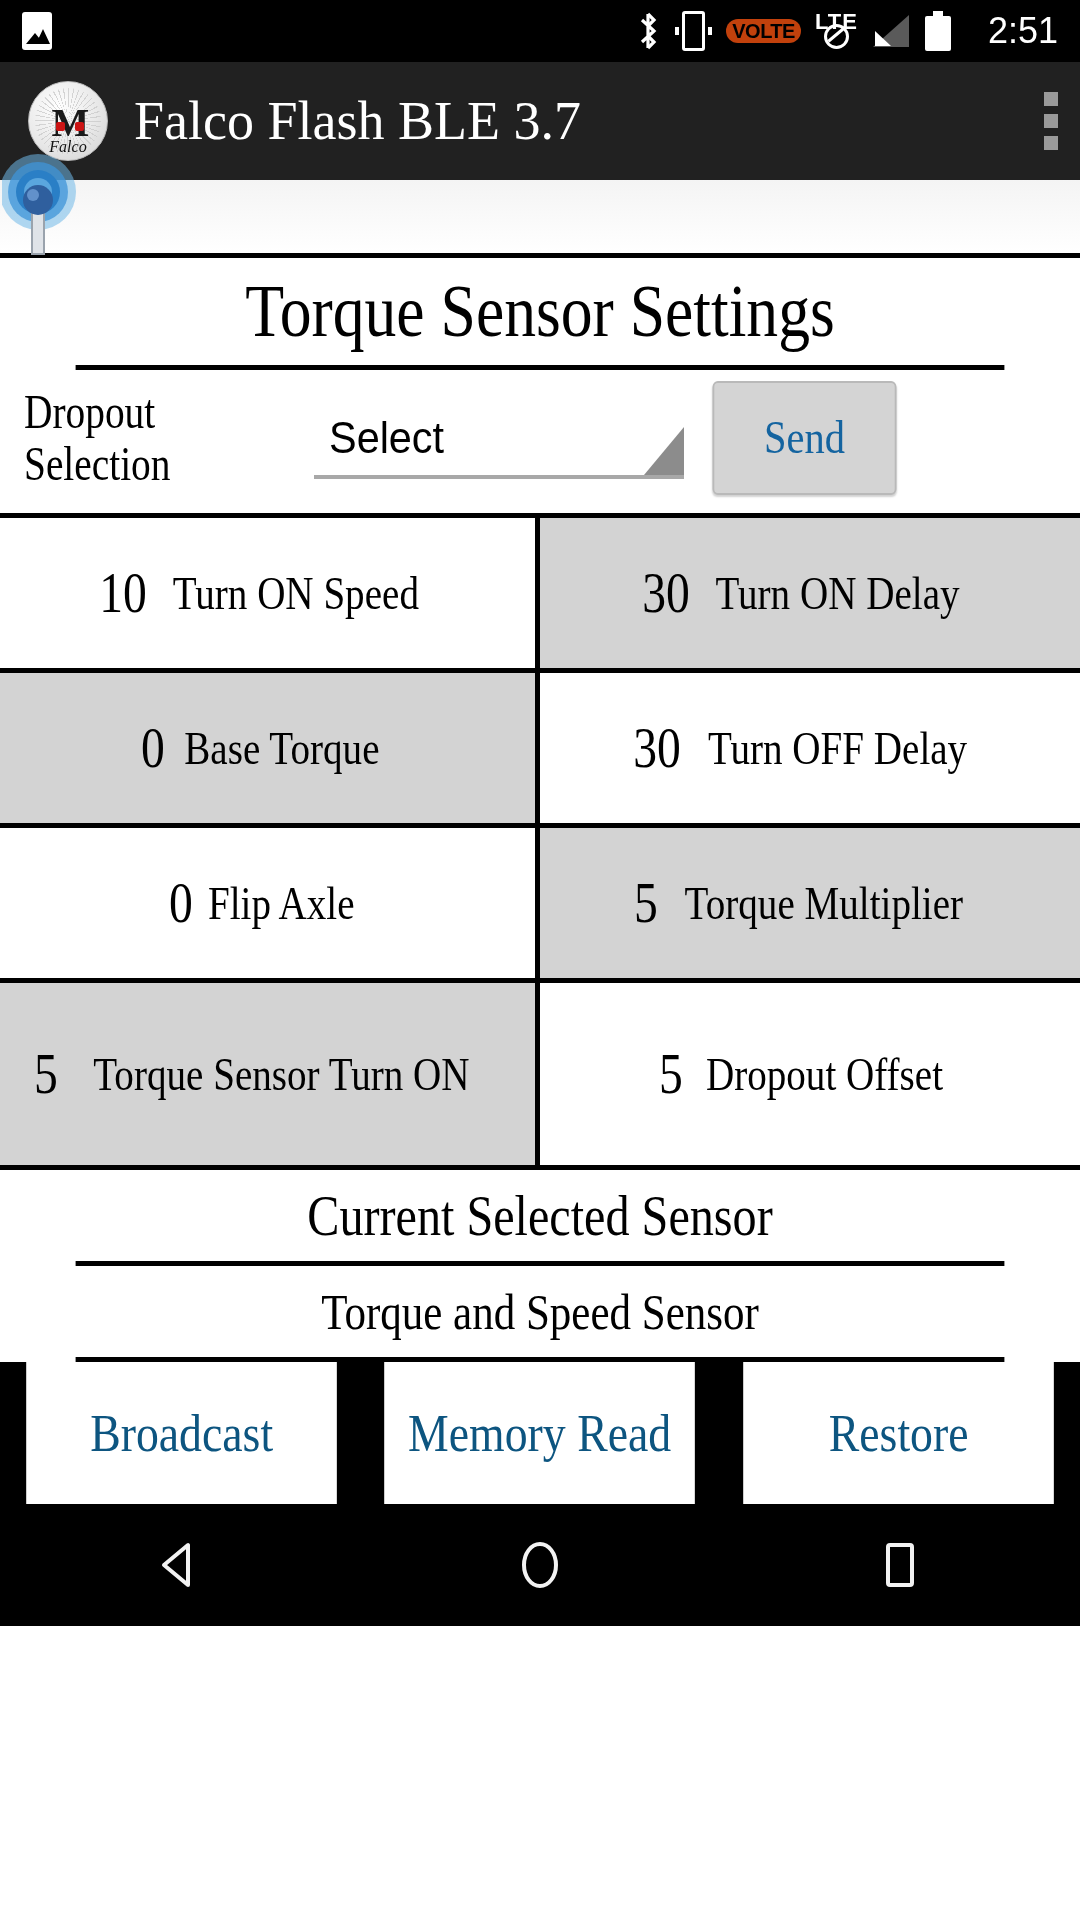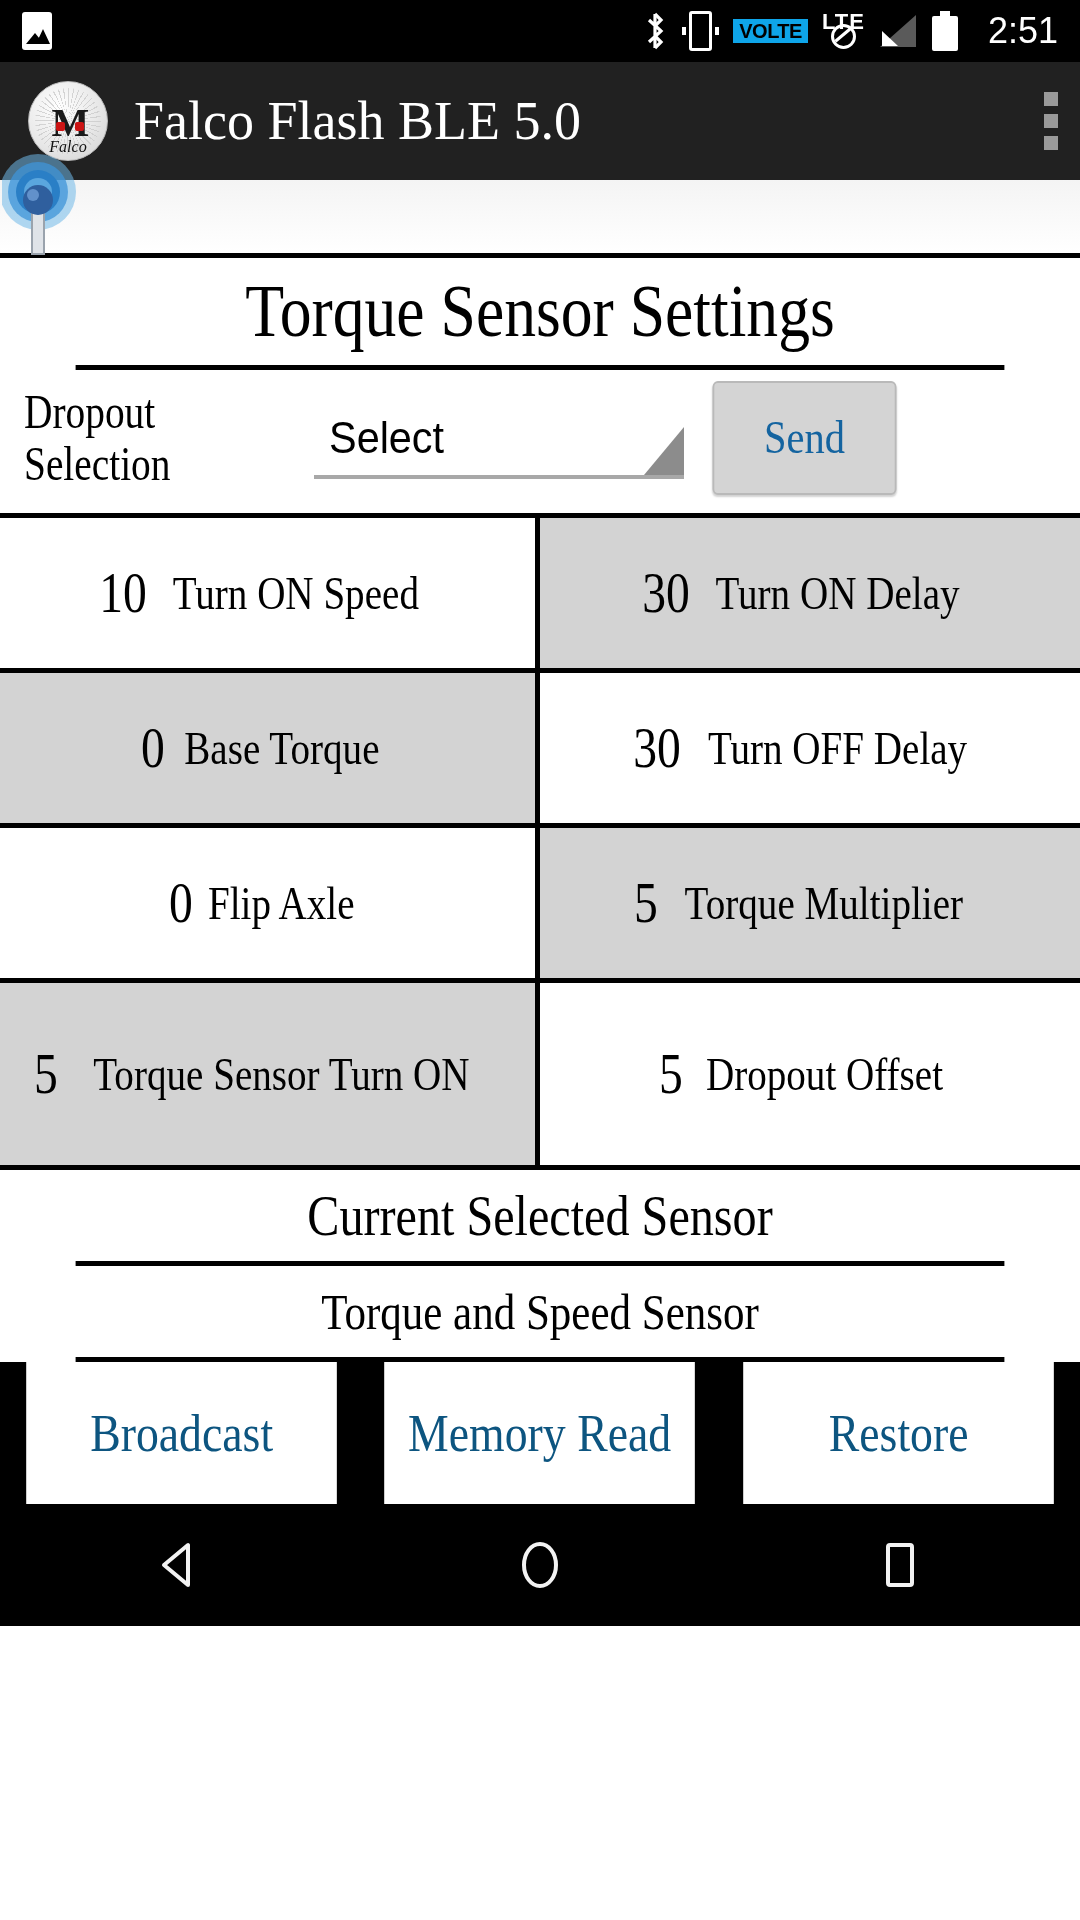--- a/index.html
+++ b/index.html
@@ -38,22 +38,22 @@
     content: ""; position: absolute; left: 14px; bottom: 6px;
     border-left: 7px solid transparent; border-right: 7px solid transparent;
     border-bottom: 15px solid #000;
   }
   .ic-bt { width: 26px; height: 40px; }
   .ic-vib { display: flex; align-items: center; gap: 3px; }
   .vib-phone { width: 17px; height: 34px; border: 3px solid #fff; border-radius: 3px; }
   .vib-wave { width: 4px; height: 14px; background: #fff; }
   .vib-wave.s { height: 8px; }
   .ic-volte {
-    background: #0ea5e9; color: #000; font-family: "Liberation Sans", sans-serif;
-    font-weight: bold; font-size: 20px; padding: 2px 6px; border-radius: 0;
+    background: #c2410c; color: #000; font-family: "Liberation Sans", sans-serif;
+    font-weight: bold; font-size: 20px; padding: 2px 6px; border-radius: 12px;
     letter-spacing: -0.5px; line-height: 1;
   }
   .ic-lte {
     position: relative; width: 42px; height: 40px; color: #ffffff;
     font-family: "Liberation Sans", sans-serif; font-weight: bold; font-size: 22px;
     line-height: 1;
     text-align: center;
   }
   .ic-lte .lt { position: absolute; top: 0; left: 0; letter-spacing: 1px; }
   .ic-lte .ban {
@@ -63,21 +63,21 @@
   .ic-lte .ban::after {
     content: ""; position: absolute; left: -1px; top: 6px; width: 21px; height: 3px;
     background: #ffffff; transform: rotate(-40deg);
   }
   .ic-signal { width: 40px; height: 36px; position: relative; }
   .ic-batt { width: 26px; height: 40px; position: relative; }
   .batt-body { position: absolute; top: 5px; left: 0; width: 26px; height: 35px; background: #fff; border-radius: 2px; }
   .batt-cap { position: absolute; top: 0; left: 8px; width: 10px; height: 6px; background: #fff; }
   .sb-time {
     color: #ffffff; font-family: "Liberation Sans", sans-serif;
-    font-size: 36px; margin-left: 16px; letter-spacing: 0px;
+    font-size: 36px; margin-left: 23px; letter-spacing: 0px;
   }
 
   
   .appbar {
     height: 118px;
     background: #212121;
     display: flex;
     align-items: center;
     padding: 0 22px 0 28px;
     box-sizing: border-box;
@@ -284,21 +284,21 @@
 </div>
 
 <div class="appbar">
   <div class="logo">
     <span class="spokes"></span>
     <span class="emblem">M</span>
     <span class="red1"></span>
       <span class="red2"></span>
     <span class="wordmark">Falco</span>
   </div>
-  <div class="app-title">Falco Flash BLE 5.0</div>
+  <div class="app-title">Falco Flash BLE 3.7</div>
   <div class="overflow">
     <i></i>
     <i></i>
     <i></i>
   </div>
 </div>
 
 <div class="blue-strip">
   <svg class="bcast" viewBox="0 0 80 108">
     <circle cx="36" cy="42" r="38" fill="#6fb8e8" opacity="0.55"></circle>

